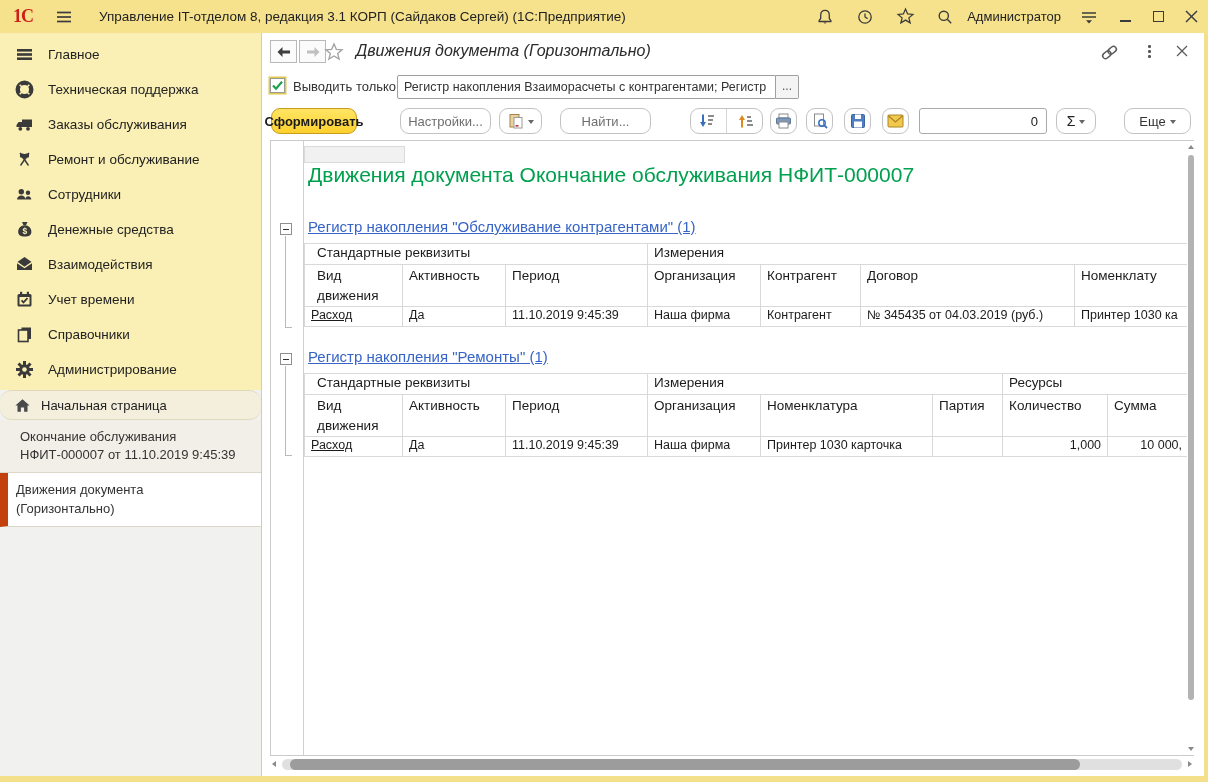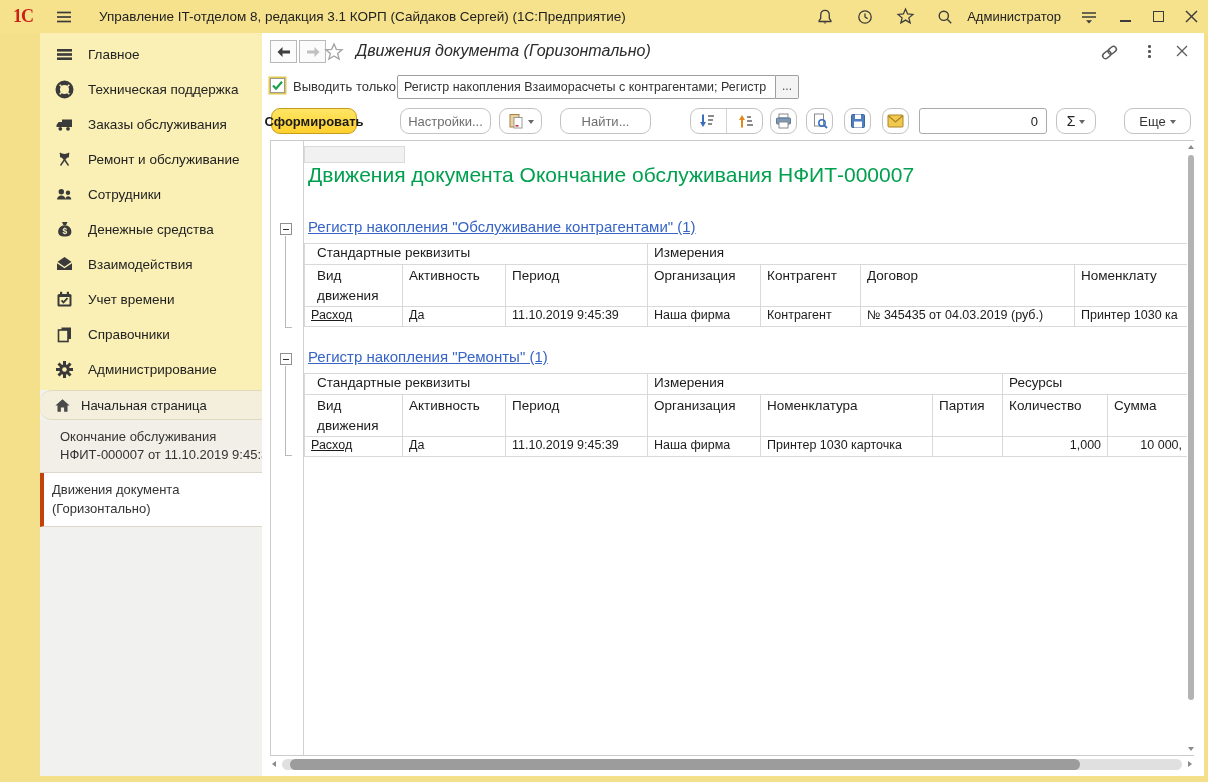--- a/index.html
+++ b/index.html
@@ -13,27 +13,27 @@
   .tb-hamb { margin-left:22px; }
   .tb-title { margin-left:26px; font-size:13.5px; color:#222; white-space:nowrap; }
   .tb-right { position:absolute; right:0; top:0; height:33px; display:flex; align-items:center; gap:0; }
   .tb-ico { width:40px; height:33px; display:flex; align-items:center; justify-content:center; cursor:pointer; }
   .tb-user { font-size:13px; color:#222; padding:0 8px 0 2px; }
   .wbtn { width:33px; height:33px; display:flex; align-items:center; justify-content:center; }
   .min-glyph { width:11px; height:1px; border-bottom:2px solid #3b3b3b; margin-top:8px; }
   .max-glyph { width:11px; height:11px; border:1.5px solid #3b3b3b; }
 
   
-  .sidebar { position:absolute; left:0; top:33px; width:262px; height:743px; background:#f1f1ef; border-right:1px solid #d6cf9d;margin-left:40px; }
+  .sidebar { position:absolute; left:0; top:33px; width:262px; height:743px; background:#f1f1ef; border-right:1px solid #d6cf9d; }
   .side-menu { background:#faf0b5; padding:4px 0 3px 0; }
   .side-item { height:35px; display:flex; align-items:center; padding-left:15px; gap:14px; font-size:13.5px; color:#222; cursor:pointer; }
   .side-item .icn { width:19px; height:19px; flex:0 0 19px; }
   .home-row { height:30px; background:#f3efdc; border-top:1px solid #dfdabc; border-bottom:1px solid #dfdabc; display:flex; align-items:center; gap:10px; padding-left:14px; font-size:13px; color:#222; cursor:pointer;border-radius:12px; }
   .side-tab { min-height:50px; padding:8px 10px 8px 20px; font-size:13px; line-height:1.4; color:#333; background:#f1efe7; border-bottom:1px solid #dbd8cb; cursor:pointer; }
-  .side-tab.active { background:#ffffff; border-left:4px solid #c2410c; padding-left:8px; }
+  .side-tab.active { background:#ffffff; border-left:8px solid #c2410c; padding-left:8px; }
 
   
   .panel { position:absolute; left:262px; top:33px; width:942px; height:743px; background:#ffffff; }
   .nav-btn { position:absolute; top:7px; width:27px; height:23px; background:#fbfbfb; border:1px solid #b9b9b9; display:flex; align-items:center; justify-content:center; cursor:pointer; }
   .panel-title { position:absolute; left:94px; top:9px; font-size:16px; color:#2b2b2b; white-space:nowrap;font-style:italic; }
   .ph-ico { position:absolute; top:9px; cursor:pointer; }
   .dots3 { display:flex; flex-direction:column; gap:2.5px; }
   .dots3 i { width:2.5px; height:2.5px; background:#555; border-radius:50%; }
 
   

